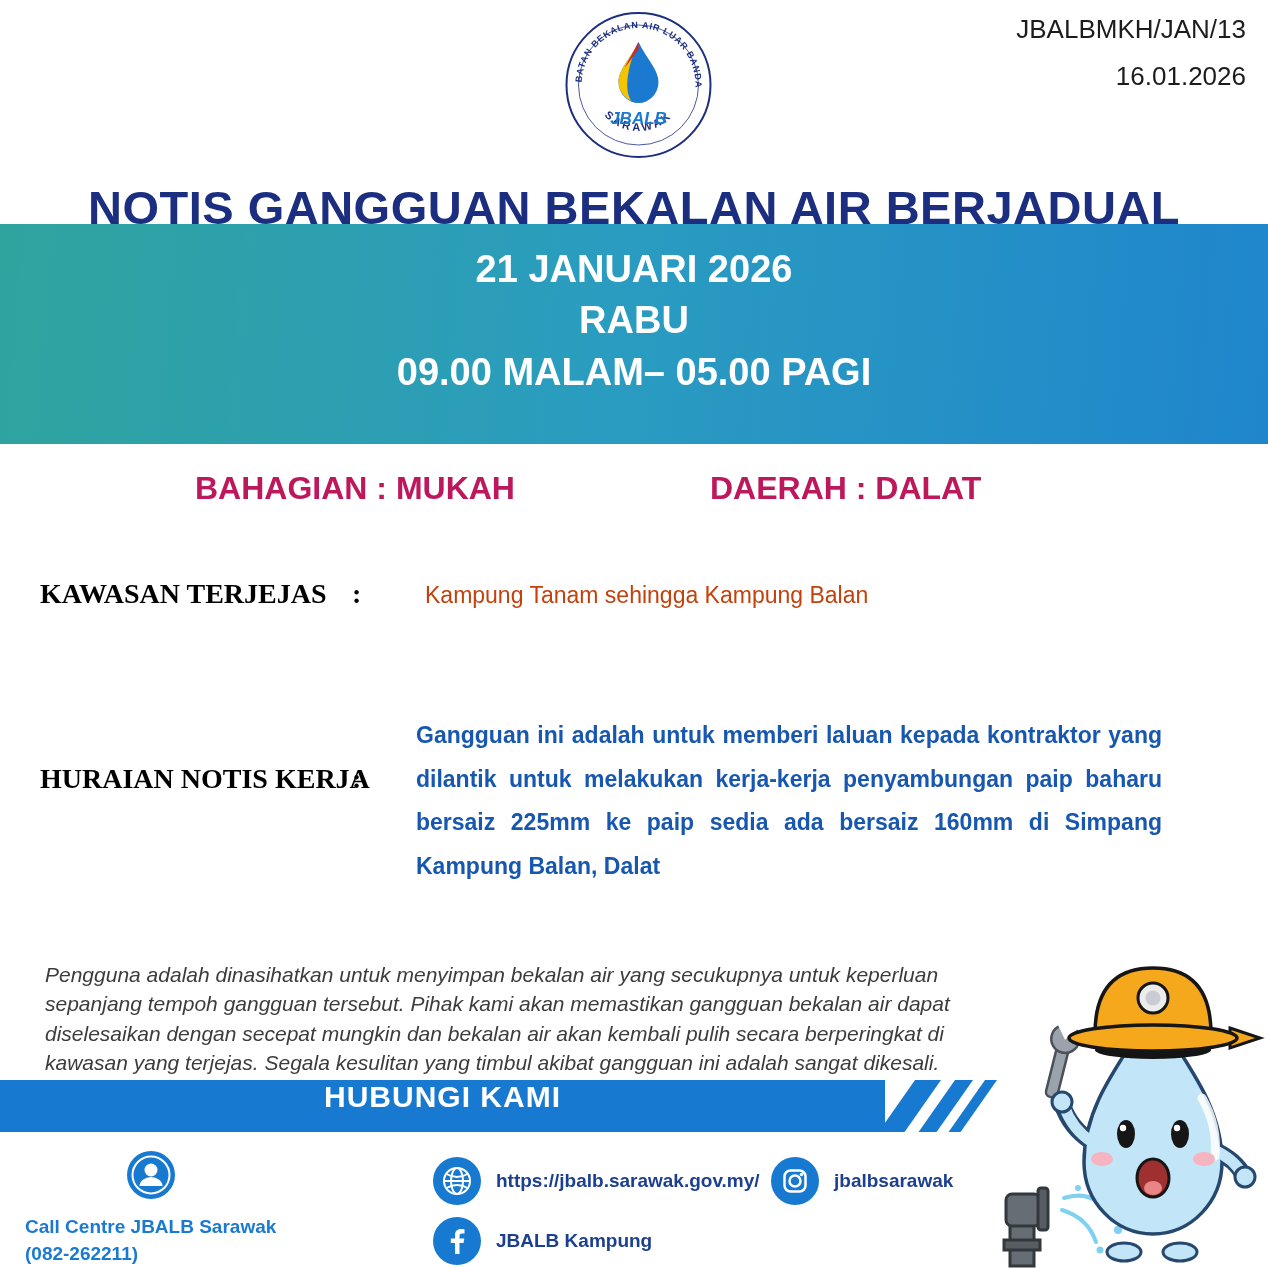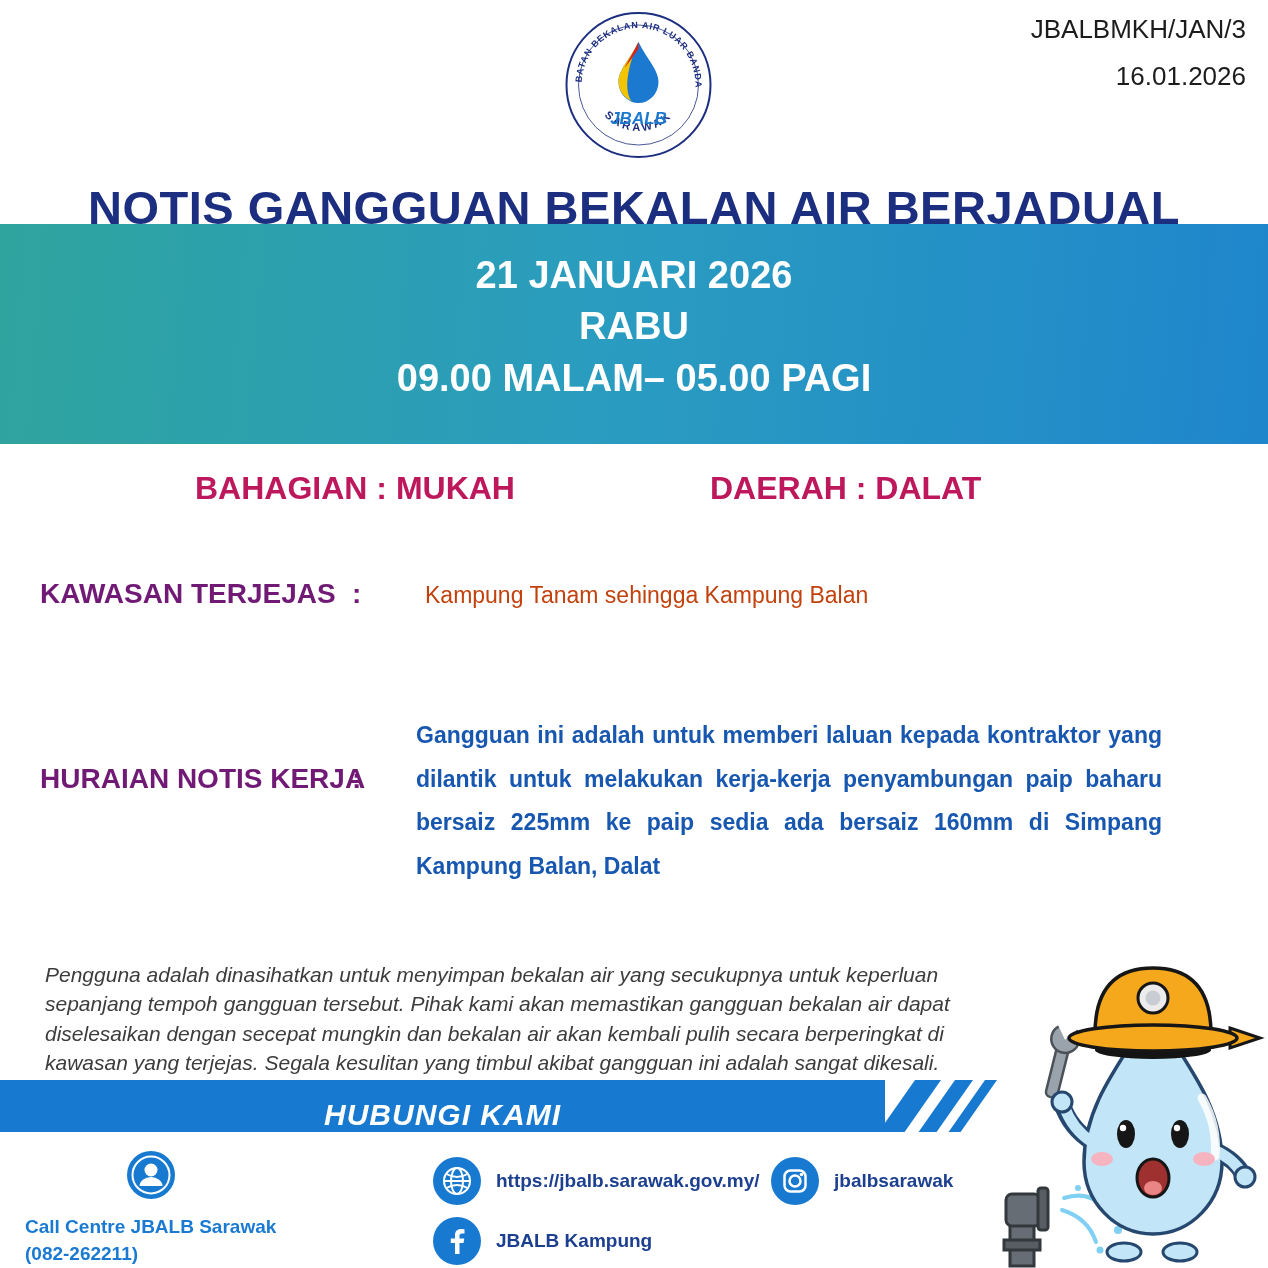--- a/index.html
+++ b/index.html
@@ -12,42 +12,42 @@
   .ref-block { position:absolute; top:14px; right:22px; text-align:right; font-size:26px; color:#1c1c1c; }
   .ref-block .ref-date { margin-top:16px; }
   
   .logo { position:absolute; top:10px; left:50%; transform:translateX(-47%); }
   
   .title { position:absolute; top:156px; left:0; width:100%; text-align:center;
     font-size:47px; font-weight:800; color:#1c2e7f; letter-spacing:0.5px;margin-top:24px; }
   
   .banner { position:absolute; top:224px; left:0; width:1268px; height:220px;
     background:linear-gradient(95deg,#2fa49e 0%, #2a9cc0 48%, #1f86cc 100%);
-    color:#fff; text-align:center; padding-top:26px; }
+    color:#fff; text-align:center; padding-top:20px; }
   .banner div { font-size:38px; font-weight:700; line-height:1.35; }
   
   .region-row { position:absolute; left:0; top:470px; width:100%; height:44px;
     font-size:32px; font-weight:700; color:#be185d; }
   .bahagian { position:absolute; left:195px; }
   .daerah { position:absolute; left:710px; }
   
-  .detail-label, .detail-colon { position:absolute; font-size:28px; font-weight:700; color:#701a75; }
+  .detail-label, .detail-colon { position:absolute; font-size:28px; font-weight:700; color:#000000;font-family:Liberation Serif, serif; }
   .kawasan-label { left:40px; top:578px; }
   .kawasan-colon { left:352px; top:578px; }
   .kawasan-value { position:absolute; left:425px; top:582px; font-size:23px; font-weight:400; color:#c2410c; }
   .huraian-label { left:40px; top:763px; }
   .huraian-colon { left:352px; top:763px; }
   .huraian-value { position:absolute; left:416px; top:714px; width:746px;
     font-size:23px; font-weight:700; color:#1757b0; text-align:justify; line-height:1.9; }
   
   .advisory { position:absolute; left:25px; top:960px; width:906px;
     font-size:21px; font-style:italic; color:#3c3c3c; line-height:1.4;margin-left:20px; }
   
   .contact-bar { position:absolute; left:0; top:1080px; width:885px; height:52px;
-    background:#1779cf; display:flex; align-items:flex-end; justify-content:center;font-style:italic; }
+    background:#1779cf; display:flex; align-items:flex-start; justify-content:center; }
   .contact-bar span { color:#fff; font-size:30px; font-weight:700; letter-spacing:1px; }
   .stripe { position:absolute; top:1080px; height:52px; background:#1779cf;
     transform:skewX(-35deg); transform-origin:top left; }
   .stripe1 { left:915px; width:26px; }
   .stripe2 { left:955px; width:18px; }
   .stripe3 { left:985px; width:12px; }
   
   .contact-item { position:absolute; display:flex; align-items:center; gap:14px; }
   .ci-call { left:25px; top:1150px;flex-direction:column; }
   .ci-web  { left:432px; top:1156px; }
@@ -57,21 +57,21 @@
   .ci-call .contact-text { color:#1a7ad2; }
   
   .mascot { position:absolute; right:0; bottom:0; width:272px; height:330px; }
 </style>
 </head>
 <body>
 
 <div class="page">
 
   <div class="ref-block">
-    <div class="ref-no">JBALBMKH/JAN/3</div>
+    <div class="ref-no">JBALBMKH/JAN/13</div>
     <div class="ref-date">16.01.2026</div>
   </div>
 
   <div class="logo">
     <svg viewBox="0 0 150 150" width="150" height="150">
       <circle cx="75" cy="75" r="72" fill="#ffffff" stroke="#1c2e7f" stroke-width="2"></circle>
       <circle cx="75" cy="75" r="60" fill="none" stroke="#1c2e7f" stroke-width="0.8"></circle>
       <defs>
         <path id="arcTop" d="M 18,75 A 57,57 0 0 1 132,75"></path>
         <path id="arcBot" d="M 29,75 A 46,46 0 0 0 121,75"></path>

